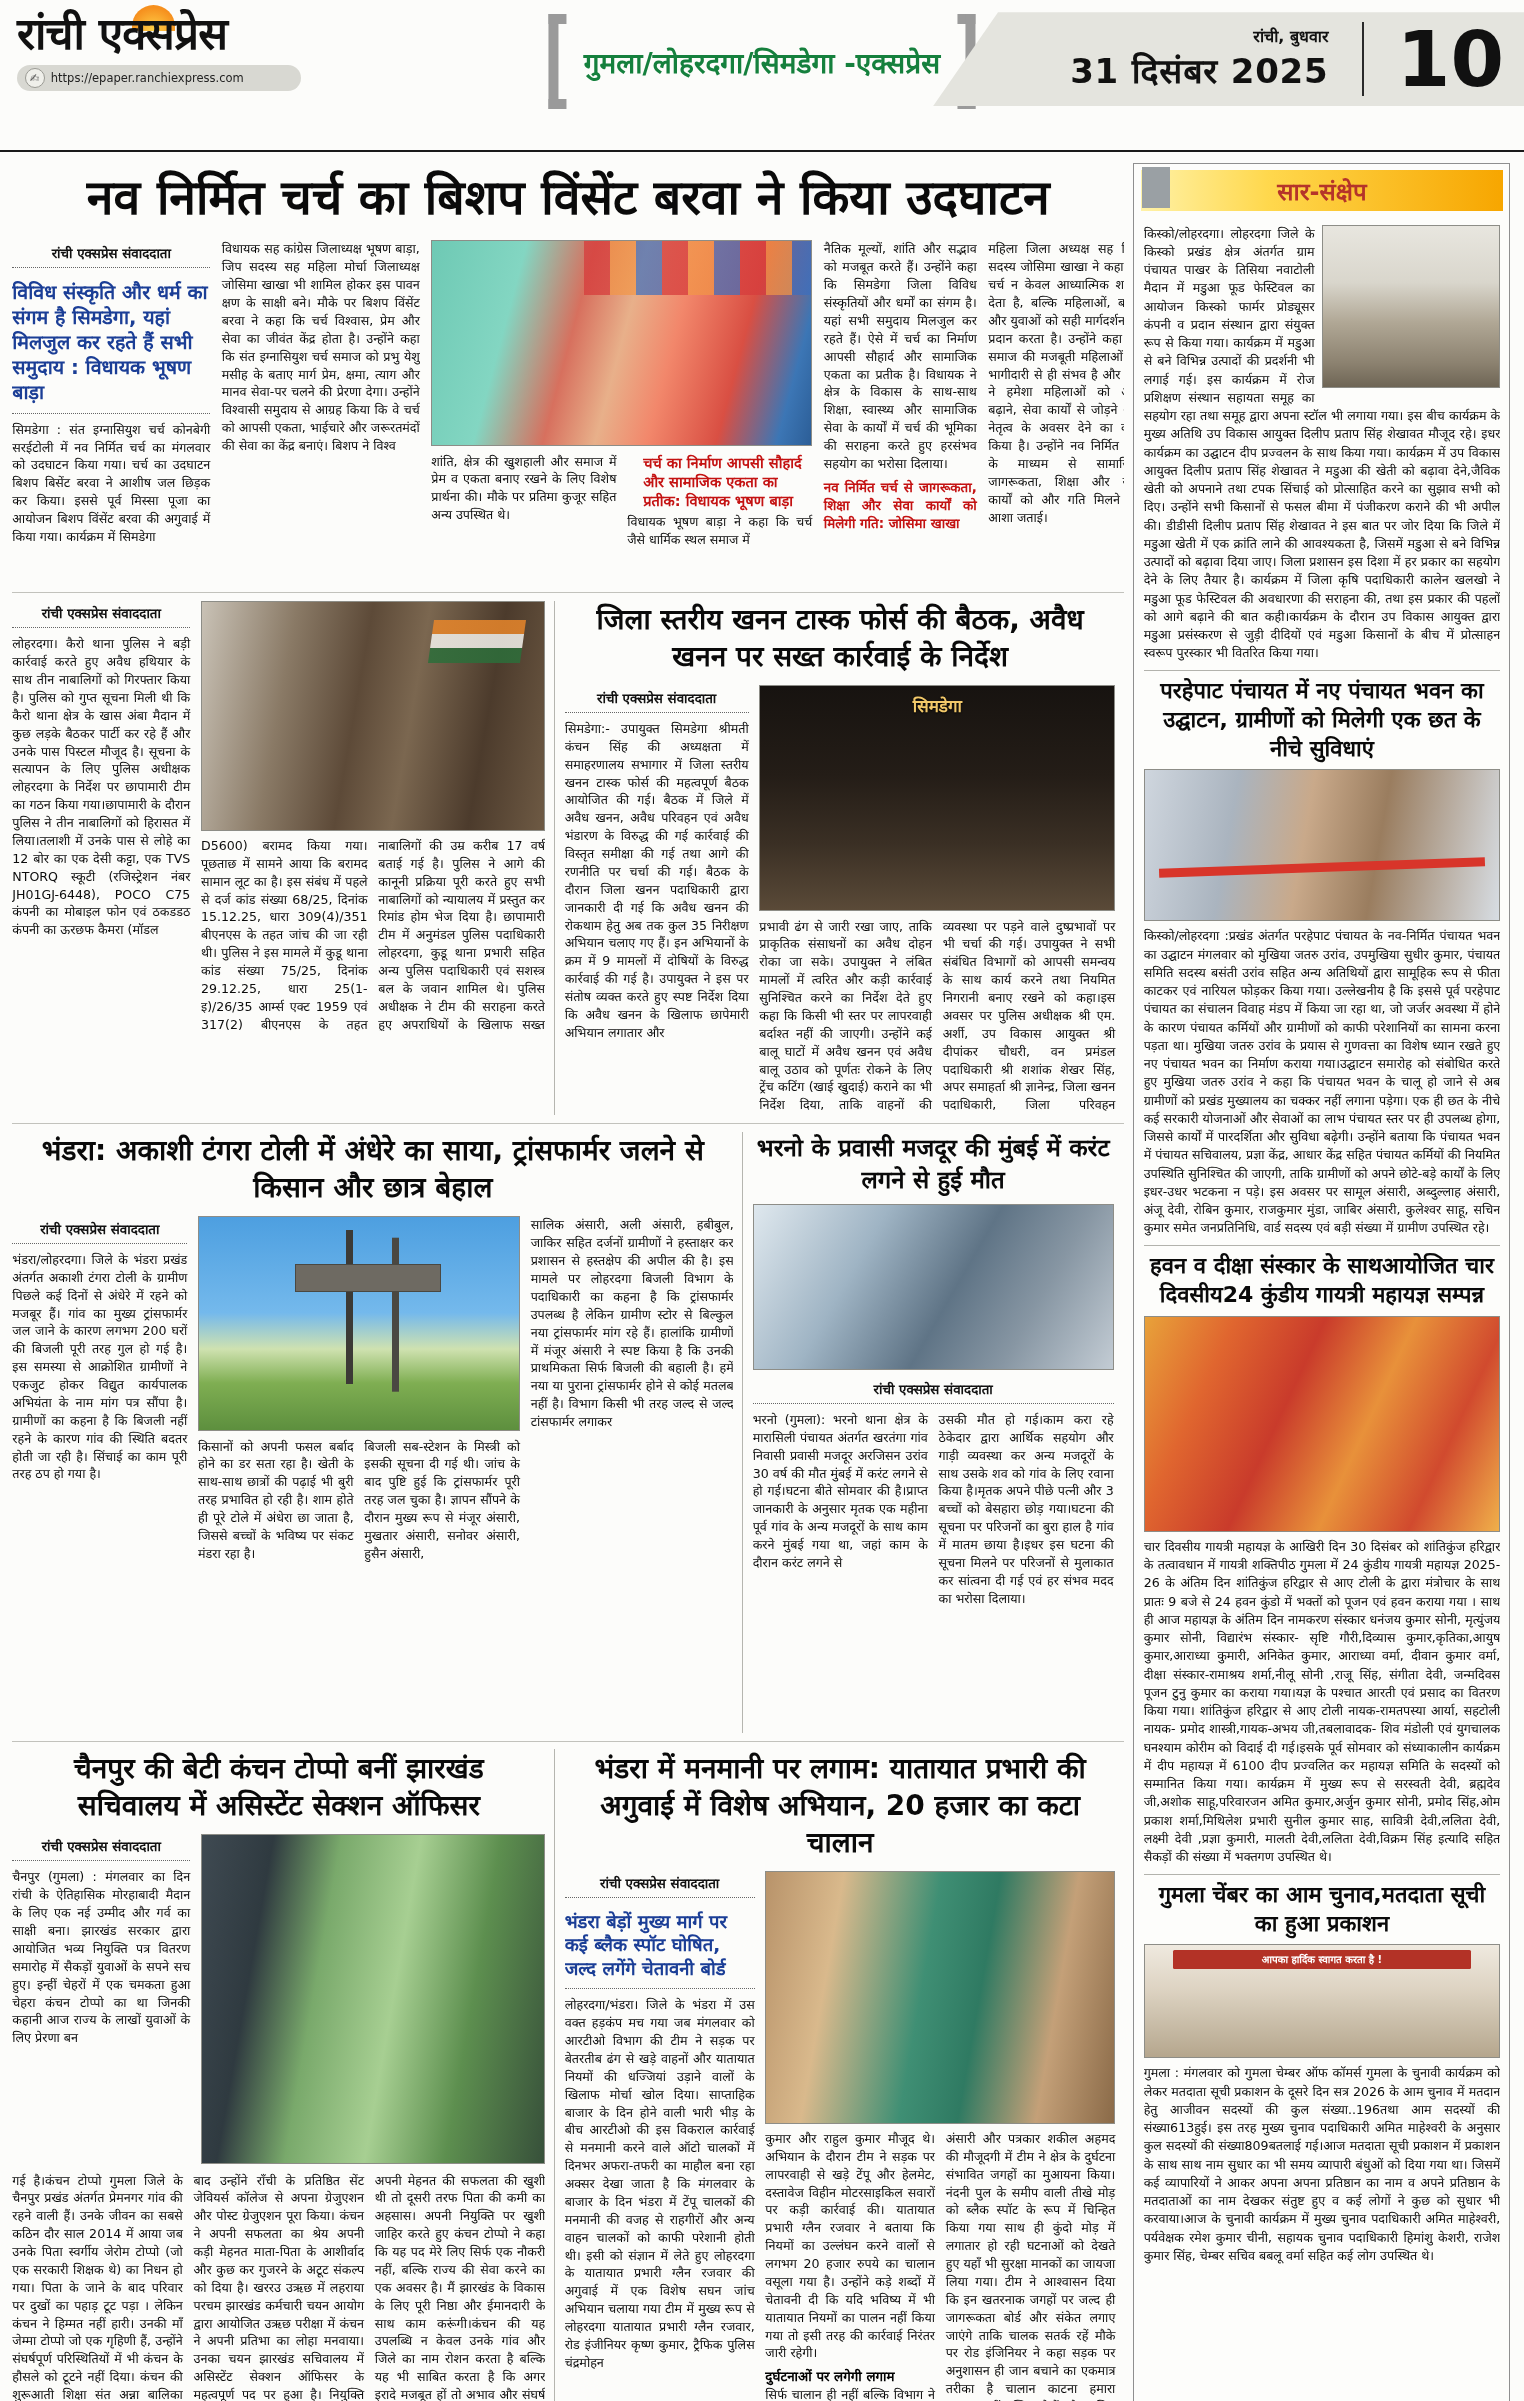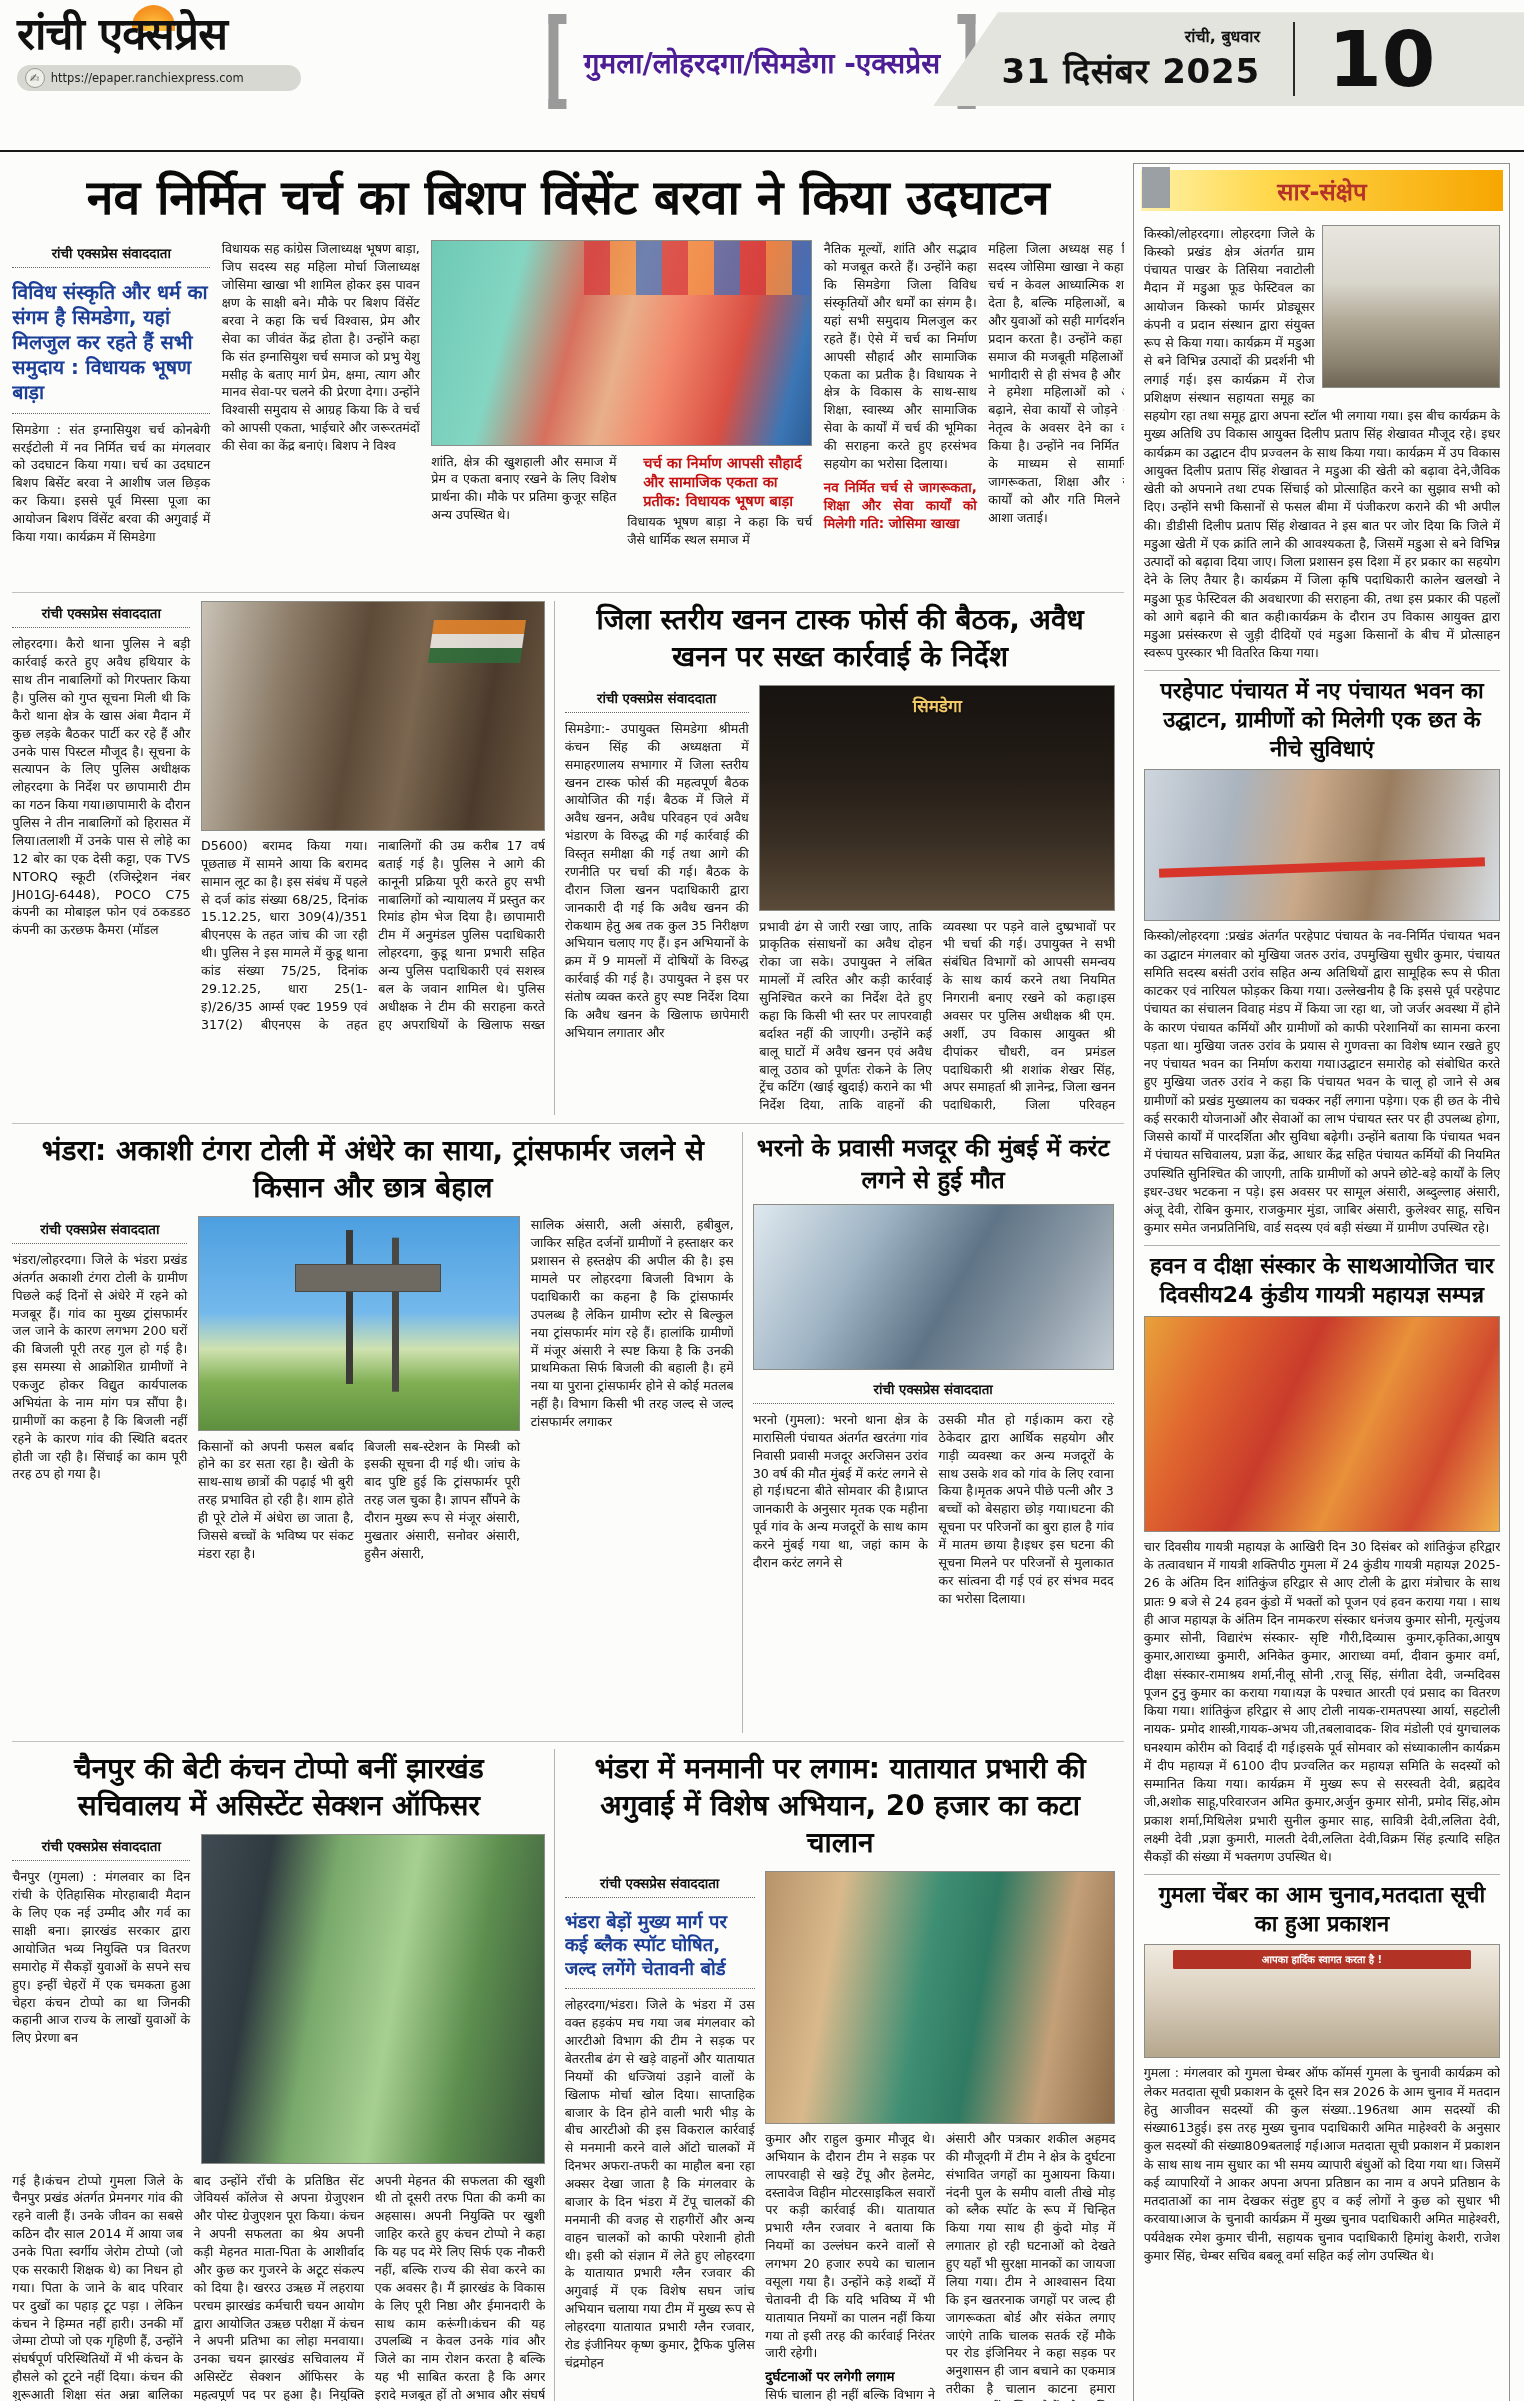--- a/index.html
+++ b/index.html
@@ -15,24 +15,24 @@
   .url-bar { margin-top:7.7px; width:284px; height:26px; background:#d8d8d2; border-radius:13px;
              display:flex; align-items:center; gap:6.1px; padding:0 7.7px; }
   .url-icon { width:20px; height:20px; border-radius:50%; background:#efefea; border:0.8px solid #9a9a94;
               display:flex; align-items:center; justify-content:center; font-size:11.5px; color:#555; }
   .url-text { font-size:11.5px; color:#222; }
   .edition-wrap { position:absolute; left:50%; top:14px; transform:translateX(-50%);
                   display:flex; align-items:center; height:95px; }
   .bracket { width:18.4px; height:95px; }
   .bracket.l { border-left:10px solid #9a9a9a; border-top:10px solid #9a9a9a; border-bottom:10px solid #9a9a9a; }
   .bracket.r { border-right:10px solid #9a9a9a; border-top:10px solid #9a9a9a; border-bottom:10px solid #9a9a9a; }
-  .edition-title { font-size:28px; font-weight:800; color:#4c1d95; padding:0 17px; white-space:nowrap; }
+  .edition-title { font-size:28px; font-weight:800; color:#15803d; padding:0 17px; white-space:nowrap; }
   .date-band { position:absolute; right:0; top:12.3px; width:591px; height:94px; }
   .date-band .bg { position:absolute; inset:0; background:#e4e4de; clip-path:polygon(11% 0, 100% 0, 100% 100%, 0 100%); }
-  .date-inner { position:absolute; inset:0; display:flex; align-items:center; justify-content:center; gap:33px; padding-right:20px; }
+  .date-inner { position:absolute; inset:0; display:flex; align-items:center; justify-content:flex-end; gap:33px; padding-right:20px; }
   .date-texts { text-align:right; }
   .city-day { font-size:16px; font-weight:800; color:#111; }
   .date-big { font-size:34px; font-weight:800; color:#111; letter-spacing:0.8px; }
   .date-sep { width:2.3px; height:74px; background:#2a2a2a; }
   .page-num { font-size:77px; font-weight:800; color:#111; line-height:1; }
 
   
   .content { display:flex; gap:9.2px; padding:10.7px 12.3px 0 12.3px; }
   .main { width:1112px; }
   .sidebar { width:377px; border:1.5px solid #8f8f8f; padding:7.7px 9.2px; height:2251px; overflow:hidden; background:#fdfdfb; }

